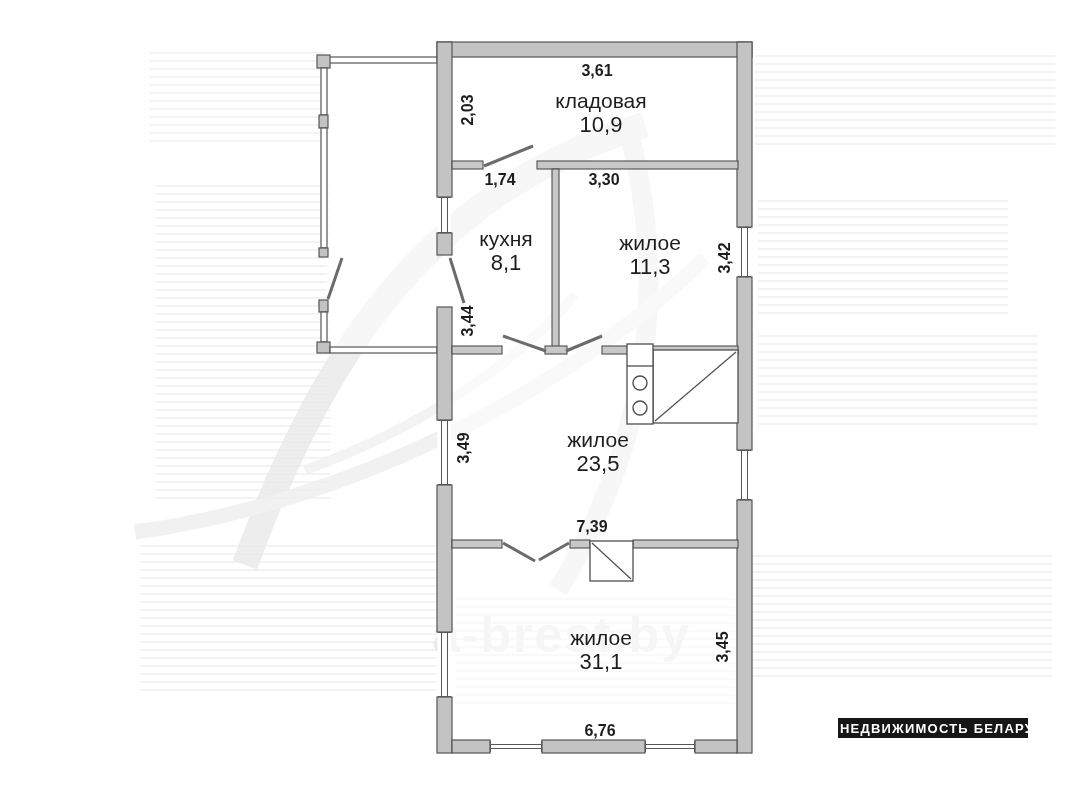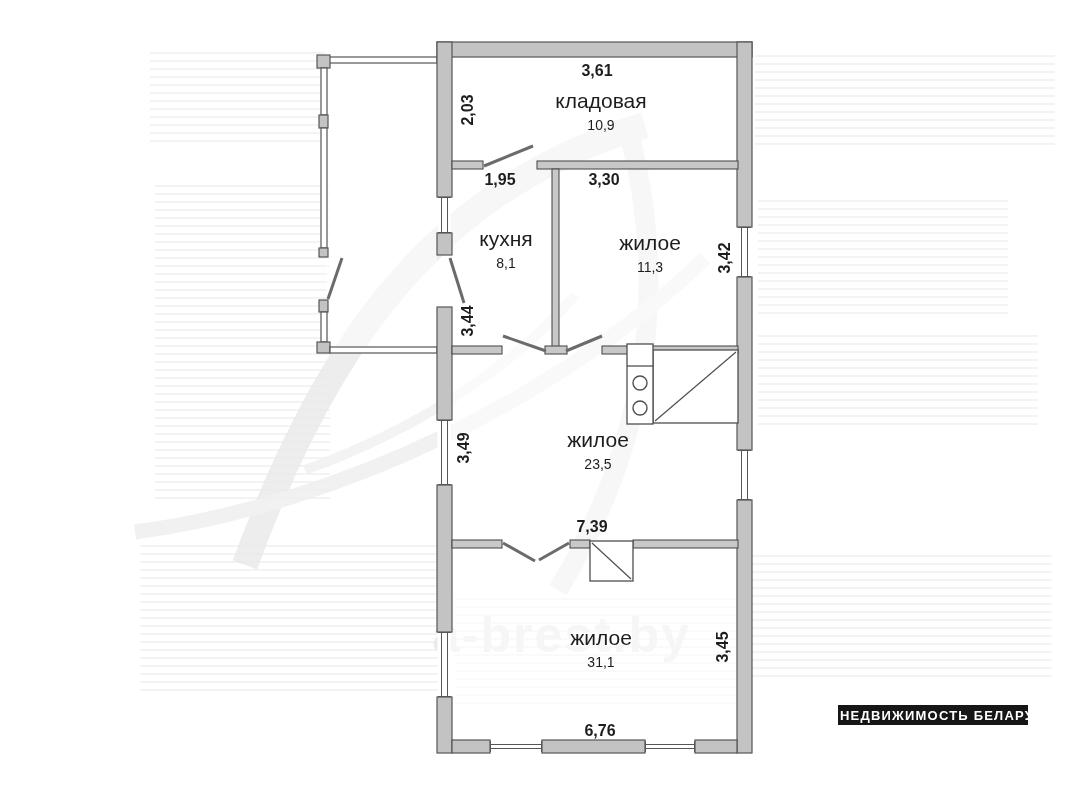--- a/index.html
+++ b/index.html
@@ -23,36 +23,36 @@
   #wm-site   { left:432px; top:606px; font-size:50px; color:#ebebeb; letter-spacing:2px; }
   #wm-sail   { position:absolute; left:0; top:0; }
   
   #plan-svg { position:absolute; left:0; top:0; }
   
   .room-label {
     position:absolute; transform:translateX(-50%);
     text-align:center; color:#1d1d1d; font-weight:normal;
     font-size:21px; line-height:24px; white-space:nowrap;
   }
-  .room-label .rarea { font-size:14px; }
+  .room-label .rarea { font-size:22px; }
   .dim {
     position:absolute; transform:translate(-50%,-50%);
     color:#1d1d1d; font-weight:bold; font-size:16px; white-space:nowrap;
   }
   .dim.vert { transform:translate(-50%,-50%) rotate(-90deg); }
   
   #logo { position:absolute; left:838px; top:703px; width:190px; }
   #logo .brand {
     font-weight:bold; font-size:50px; line-height:52px; letter-spacing:-2px;
     white-space:nowrap;
   }
   #logo .brand .go   { color:#c0272d; }
   #logo .brand .home { color:#2a2a2a; }
   #logo .tagline {
-    margin-top:2px; background:#161616; color:#ffffff;
+    margin-top:15px; background:#161616; color:#ffffff;
     font-weight:bold; font-size:13px; letter-spacing:1.2px;
     text-align:center; padding:3px 2px 2px 2px; white-space:nowrap;
   }
 </style>
 </head>
 <body>
 
 <div id="stage">
 
   <div class="hatch" style="left:150px;top:52px;width:175px;height:95px"></div>
@@ -195,21 +195,21 @@
     <div class="rname">жилое</div>
     <div class="rarea">23,5</div>
   </div>
   <div class="room-label" style="left:601px;top:626px">
     <div class="rname">жилое</div>
     <div class="rarea">31,1</div>
   </div>
 
   <div class="dim" style="left:597px;top:71px">3,61</div>
   <div class="dim vert" style="left:468px;top:110px">2,03</div>
-  <div class="dim" style="left:500px;top:180px">1,95</div>
+  <div class="dim" style="left:500px;top:180px">1,74</div>
   <div class="dim" style="left:604px;top:180px">3,30</div>
   <div class="dim vert" style="left:725px;top:258px">3,42</div>
   <div class="dim vert" style="left:468px;top:321px">3,44</div>
   <div class="dim vert" style="left:464px;top:448px">3,49</div>
   <div class="dim" style="left:592px;top:527px">7,39</div>
   <div class="dim vert" style="left:723px;top:647px">3,45</div>
   <div class="dim" style="left:600px;top:731px">6,76</div>
 
   <div id="logo">
     <div class="tagline">НЕДВИЖИМОСТЬ БЕЛАРУСИ</div>

